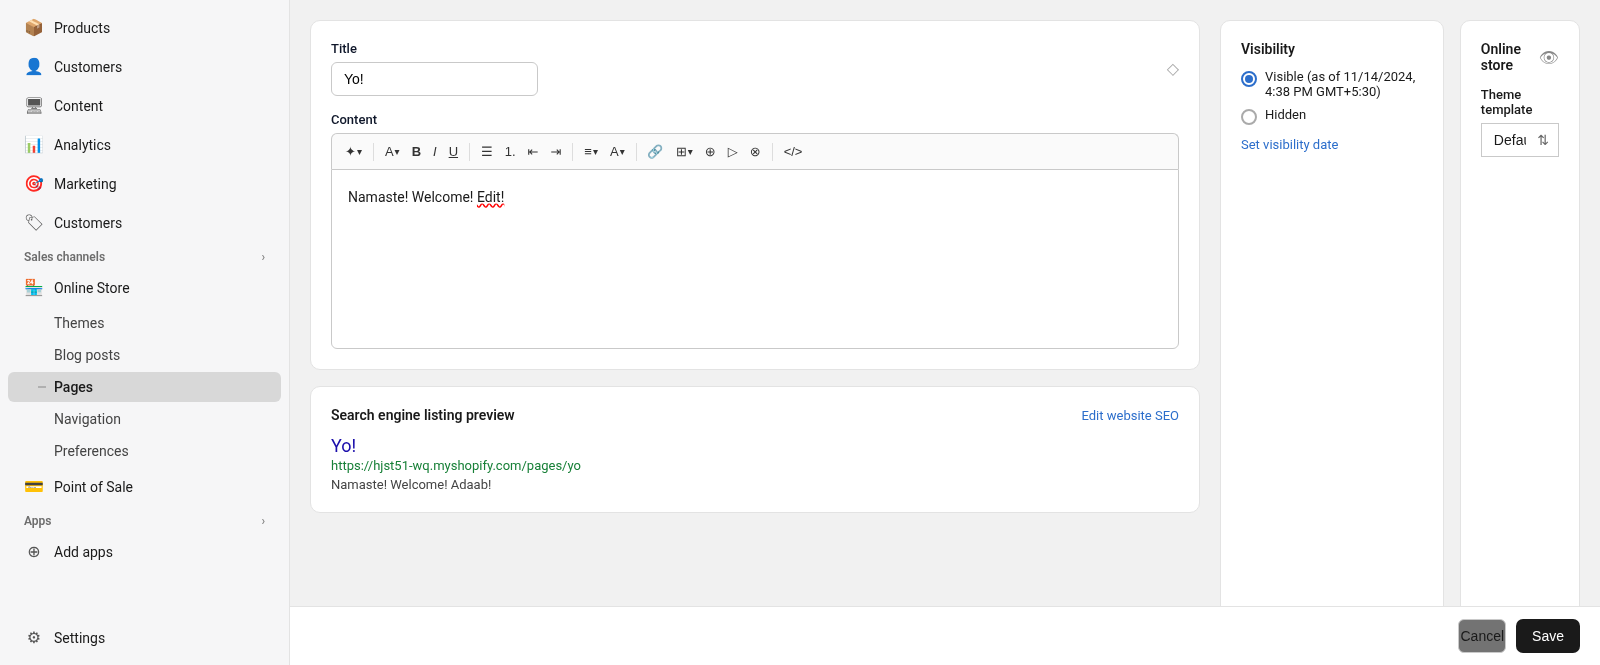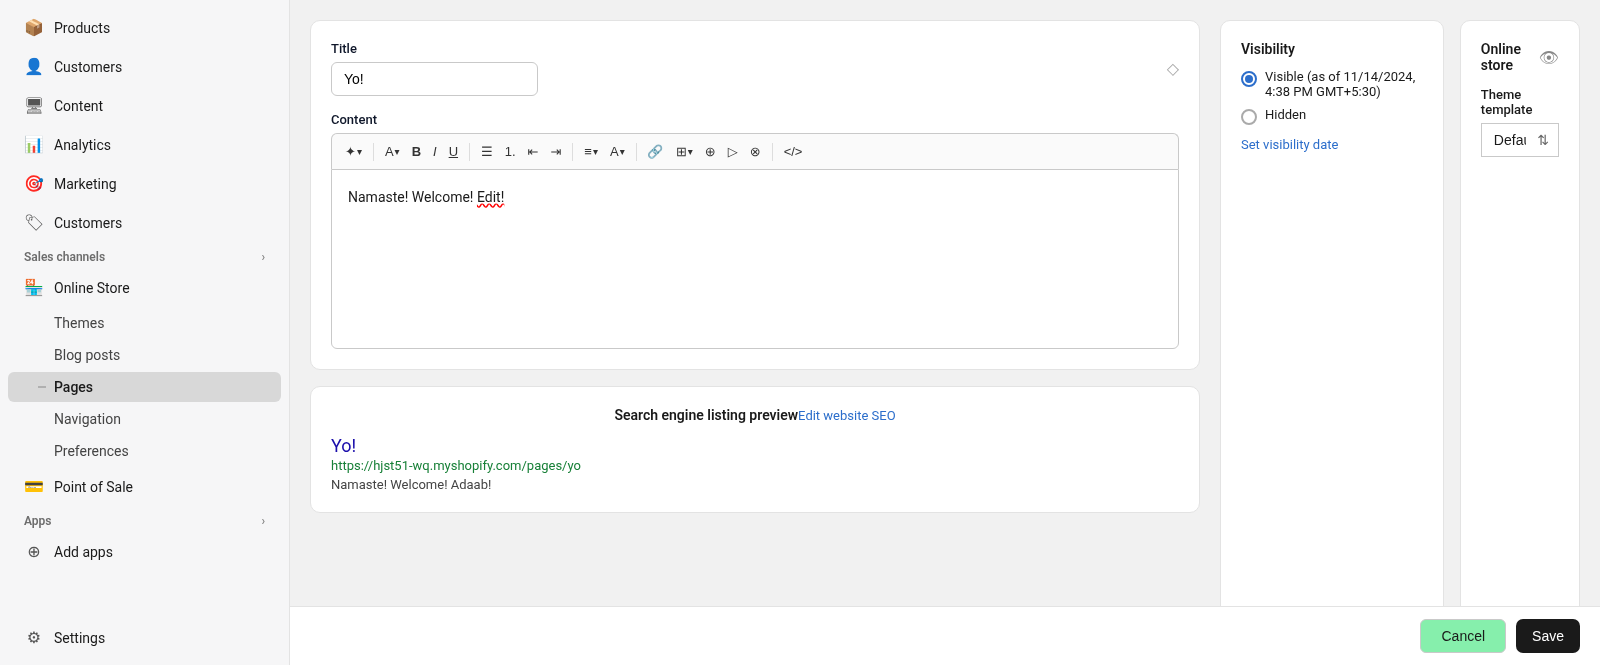--- a/index.html
+++ b/index.html
@@ -161,21 +161,21 @@
     .editor-content { line-height: 1.6; }
     .squiggly {
       text-decoration: underline wavy red;
       text-decoration-skip-ink: none;
     }
 
     
     .seo-header {
       display: flex;
       align-items: center;
-      justify-content: center;
+      justify-content: space-between;
       margin-bottom: 12px;
     }
     .seo-title { font-size: 14px; font-weight: 600; }
     .seo-edit-link { color: #2c6ecb; font-size: 13px; cursor: pointer; text-decoration: none; }
     .seo-page-title { color: #1a0dab; font-size: 18px; margin-bottom: 2px; }
     .seo-url { color: #188038; font-size: 13px; margin-bottom: 4px; }
     .seo-desc { color: #444; font-size: 13px; }
 
     
     .visibility-title { font-size: 14px; font-weight: 600; margin-bottom: 12px; }
@@ -232,24 +232,24 @@
       width: calc(100% - 290px);
       background: #fff;
       border-top: 1px solid #e3e3e3;
       padding: 12px 20px;
       display: flex;
       justify-content: flex-end;
       gap: 10px;
       z-index: 100;
     }
     .btn-cancel {
-      background: #86efac;
+      background: #737373;
       border: 1px solid #c9c9c9;
       border-radius: 6px;
-      padding: 8px 20px;
+      padding: 8px 1px;
       font-size: 14px;
       cursor: pointer;
       color: #1a1a1a;
     }
     .btn-save {
       background: #1a1a1a;
       color: #fff;
       border: none;
       border-radius: 7px;
       padding: 8px 16px;

